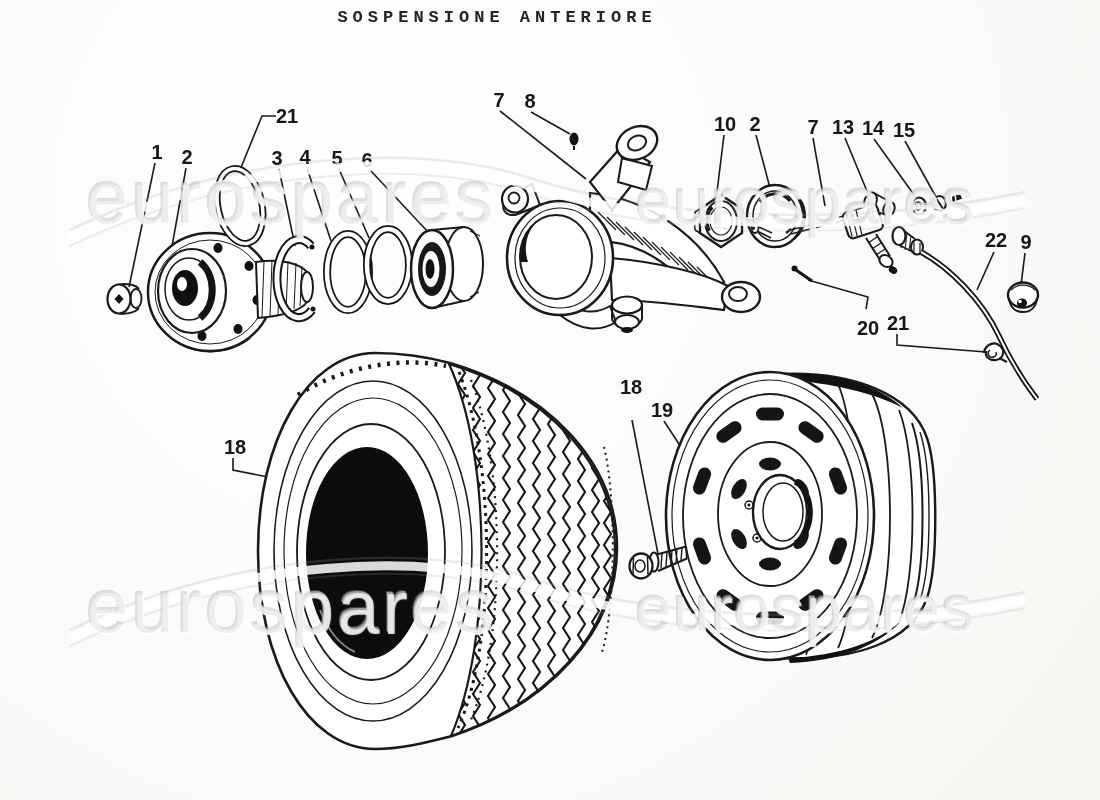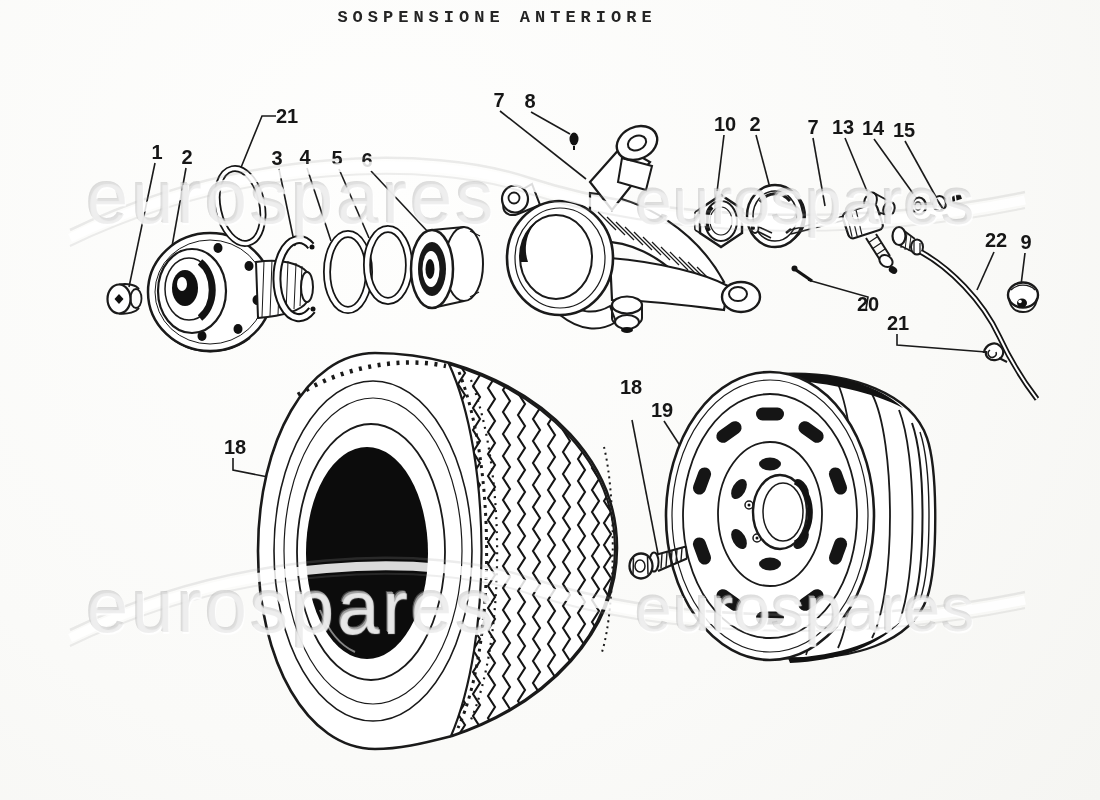--- a/index.html
+++ b/index.html
@@ -375,21 +375,21 @@
   <div class="co" style="left:1026px;top:242px">9</div>
   <div class="co" style="left:725px;top:124px">10</div>
   <div class="co" style="left:755px;top:124px">2</div>
   <div class="co" style="left:813px;top:127px">7</div>
   <div class="co" style="left:843px;top:127px">13</div>
   <div class="co" style="left:873px;top:128px">14</div>
   <div class="co" style="left:904px;top:130px">15</div>
   <div class="co" style="left:235px;top:447px">18</div>
   <div class="co" style="left:631px;top:387px">18</div>
   <div class="co" style="left:662px;top:410px">19</div>
-  <div class="co" style="left:868px;top:304px">20</div>
+  <div class="co" style="left:868px;top:328px">20</div>
   <div class="co" style="left:898px;top:323px">21</div>
   <div class="co" style="left:996px;top:240px">22</div>
   <div class="co" style="left:287px;top:116px">21</div>
 
   <svg width="1100" height="800" viewBox="0 0 1100 800" style="pointer-events:none">
     <g fill="none">
       <path d="M70,230 C240,148 430,144 530,178 C660,220 850,228 1025,192" stroke="rgba(160,160,160,0.20)" stroke-width="2.5"></path>
       <path d="M70,238 C240,156 430,152 530,186 C660,228 850,236 1025,200" stroke="rgba(255,255,255,0.85)" stroke-width="9"></path>
       <path d="M70,246 C240,164 430,160 530,194 C660,236 850,244 1025,208" stroke="rgba(160,160,160,0.18)" stroke-width="2"></path>
       <path d="M70,630 C240,548 430,544 530,578 C660,620 850,628 1025,592" stroke="rgba(160,160,160,0.20)" stroke-width="2.5"></path>

